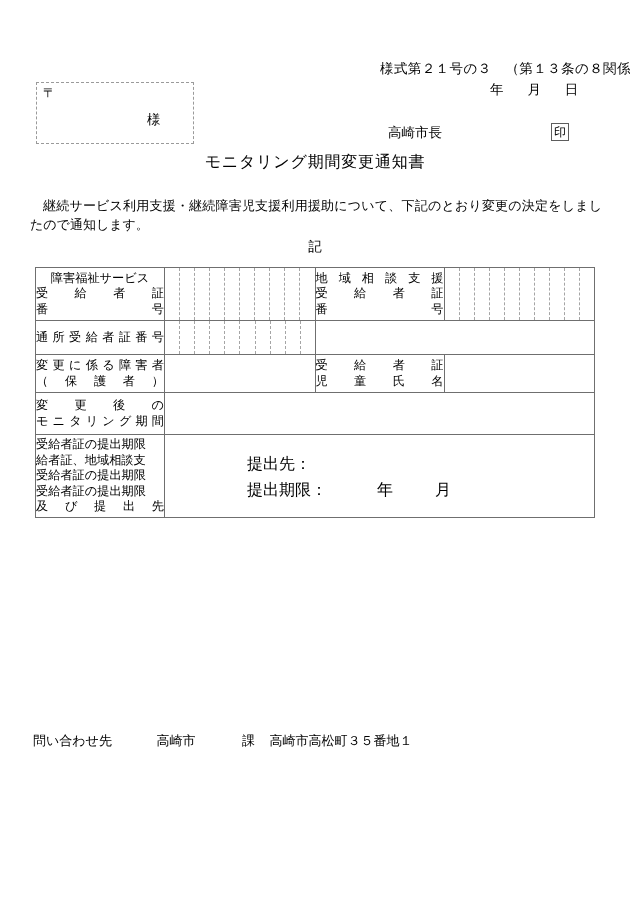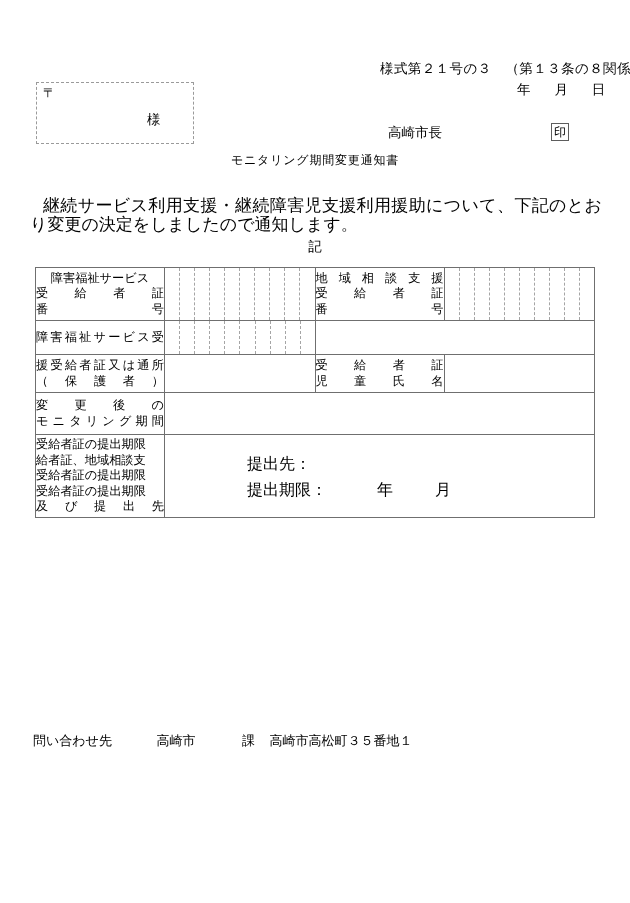--- a/index.html
+++ b/index.html
@@ -24,21 +24,21 @@
   .form-no {
     position: absolute;
     left: 380px;
     top: 60px;
     font-size: 13.5px;
     letter-spacing: 0.4px;
     white-space: nowrap;
   }
   .date-line {
     position: absolute;
-    left: 517px;
+    left: 490px;
     top: 81px;
     font-size: 13.5px;
     white-space: nowrap;
   }
   .date-line span { display: inline-block; }
   .d-year  { width: 34px; text-align: left; }
   .d-month { width: 34px; text-align: left; }
   .d-day   { text-align: left; }
 
   .addr-box {
@@ -82,30 +82,30 @@
     line-height: 16px;
     text-align: center;
   }
 
   .doc-title {
     position: absolute;
     left: 0;
     top: 152px;
     width: 630px;
     text-align: center;
-    font-size: 12px;
+    font-size: 16px;
     letter-spacing: 0.8px;
   }
 
   .body-text {
     position: absolute;
     left: 30px;
     top: 196px;
     width: 572px;
-    font-size: 17px;
+    font-size: 13px;
     line-height: 19px;
     text-indent: 13px;
     text-align: justify;
   }
 
   .ki-mark {
     position: absolute;
     left: 0;
     top: 238px;
     width: 630px;
@@ -263,21 +263,21 @@
             <div class="dg"></div>
             <div class="dg"></div>
             <div class="dg"></div>
             <div class="dg"></div>
           </div>
         </td>
       </tr>
 
       <tr class="r2">
         <td class="lbl">
-          <span class="jl">障害福祉サービス受</span>
+          <span class="jl">通所受給者証番号</span>
         </td>
         <td class="numcell" colspan="3">
           <div class="numcell-inner">
             <div class="numcell-grid">
               <div class="digits short">
                 <div class="dg"></div>
                 <div class="dg"></div>
                 <div class="dg"></div>
                 <div class="dg"></div>
                 <div class="dg"></div>
@@ -288,21 +288,21 @@
                 <div class="dg"></div>
               </div>
             </div>
             <div class="numcell-rest"></div>
           </div>
         </td>
       </tr>
 
       <tr class="r3">
         <td class="lbl">
-          <span class="jl">援受給者証又は通所</span>
+          <span class="jl">変更に係る障害者</span>
           <span class="jl">（保護者）</span>
         </td>
         <td class="valcell"></td>
         <td class="lbl">
           <span class="jl">受給者証</span>
           <span class="jl">児童氏名</span>
         </td>
         <td class="valcell"></td>
       </tr>
 

